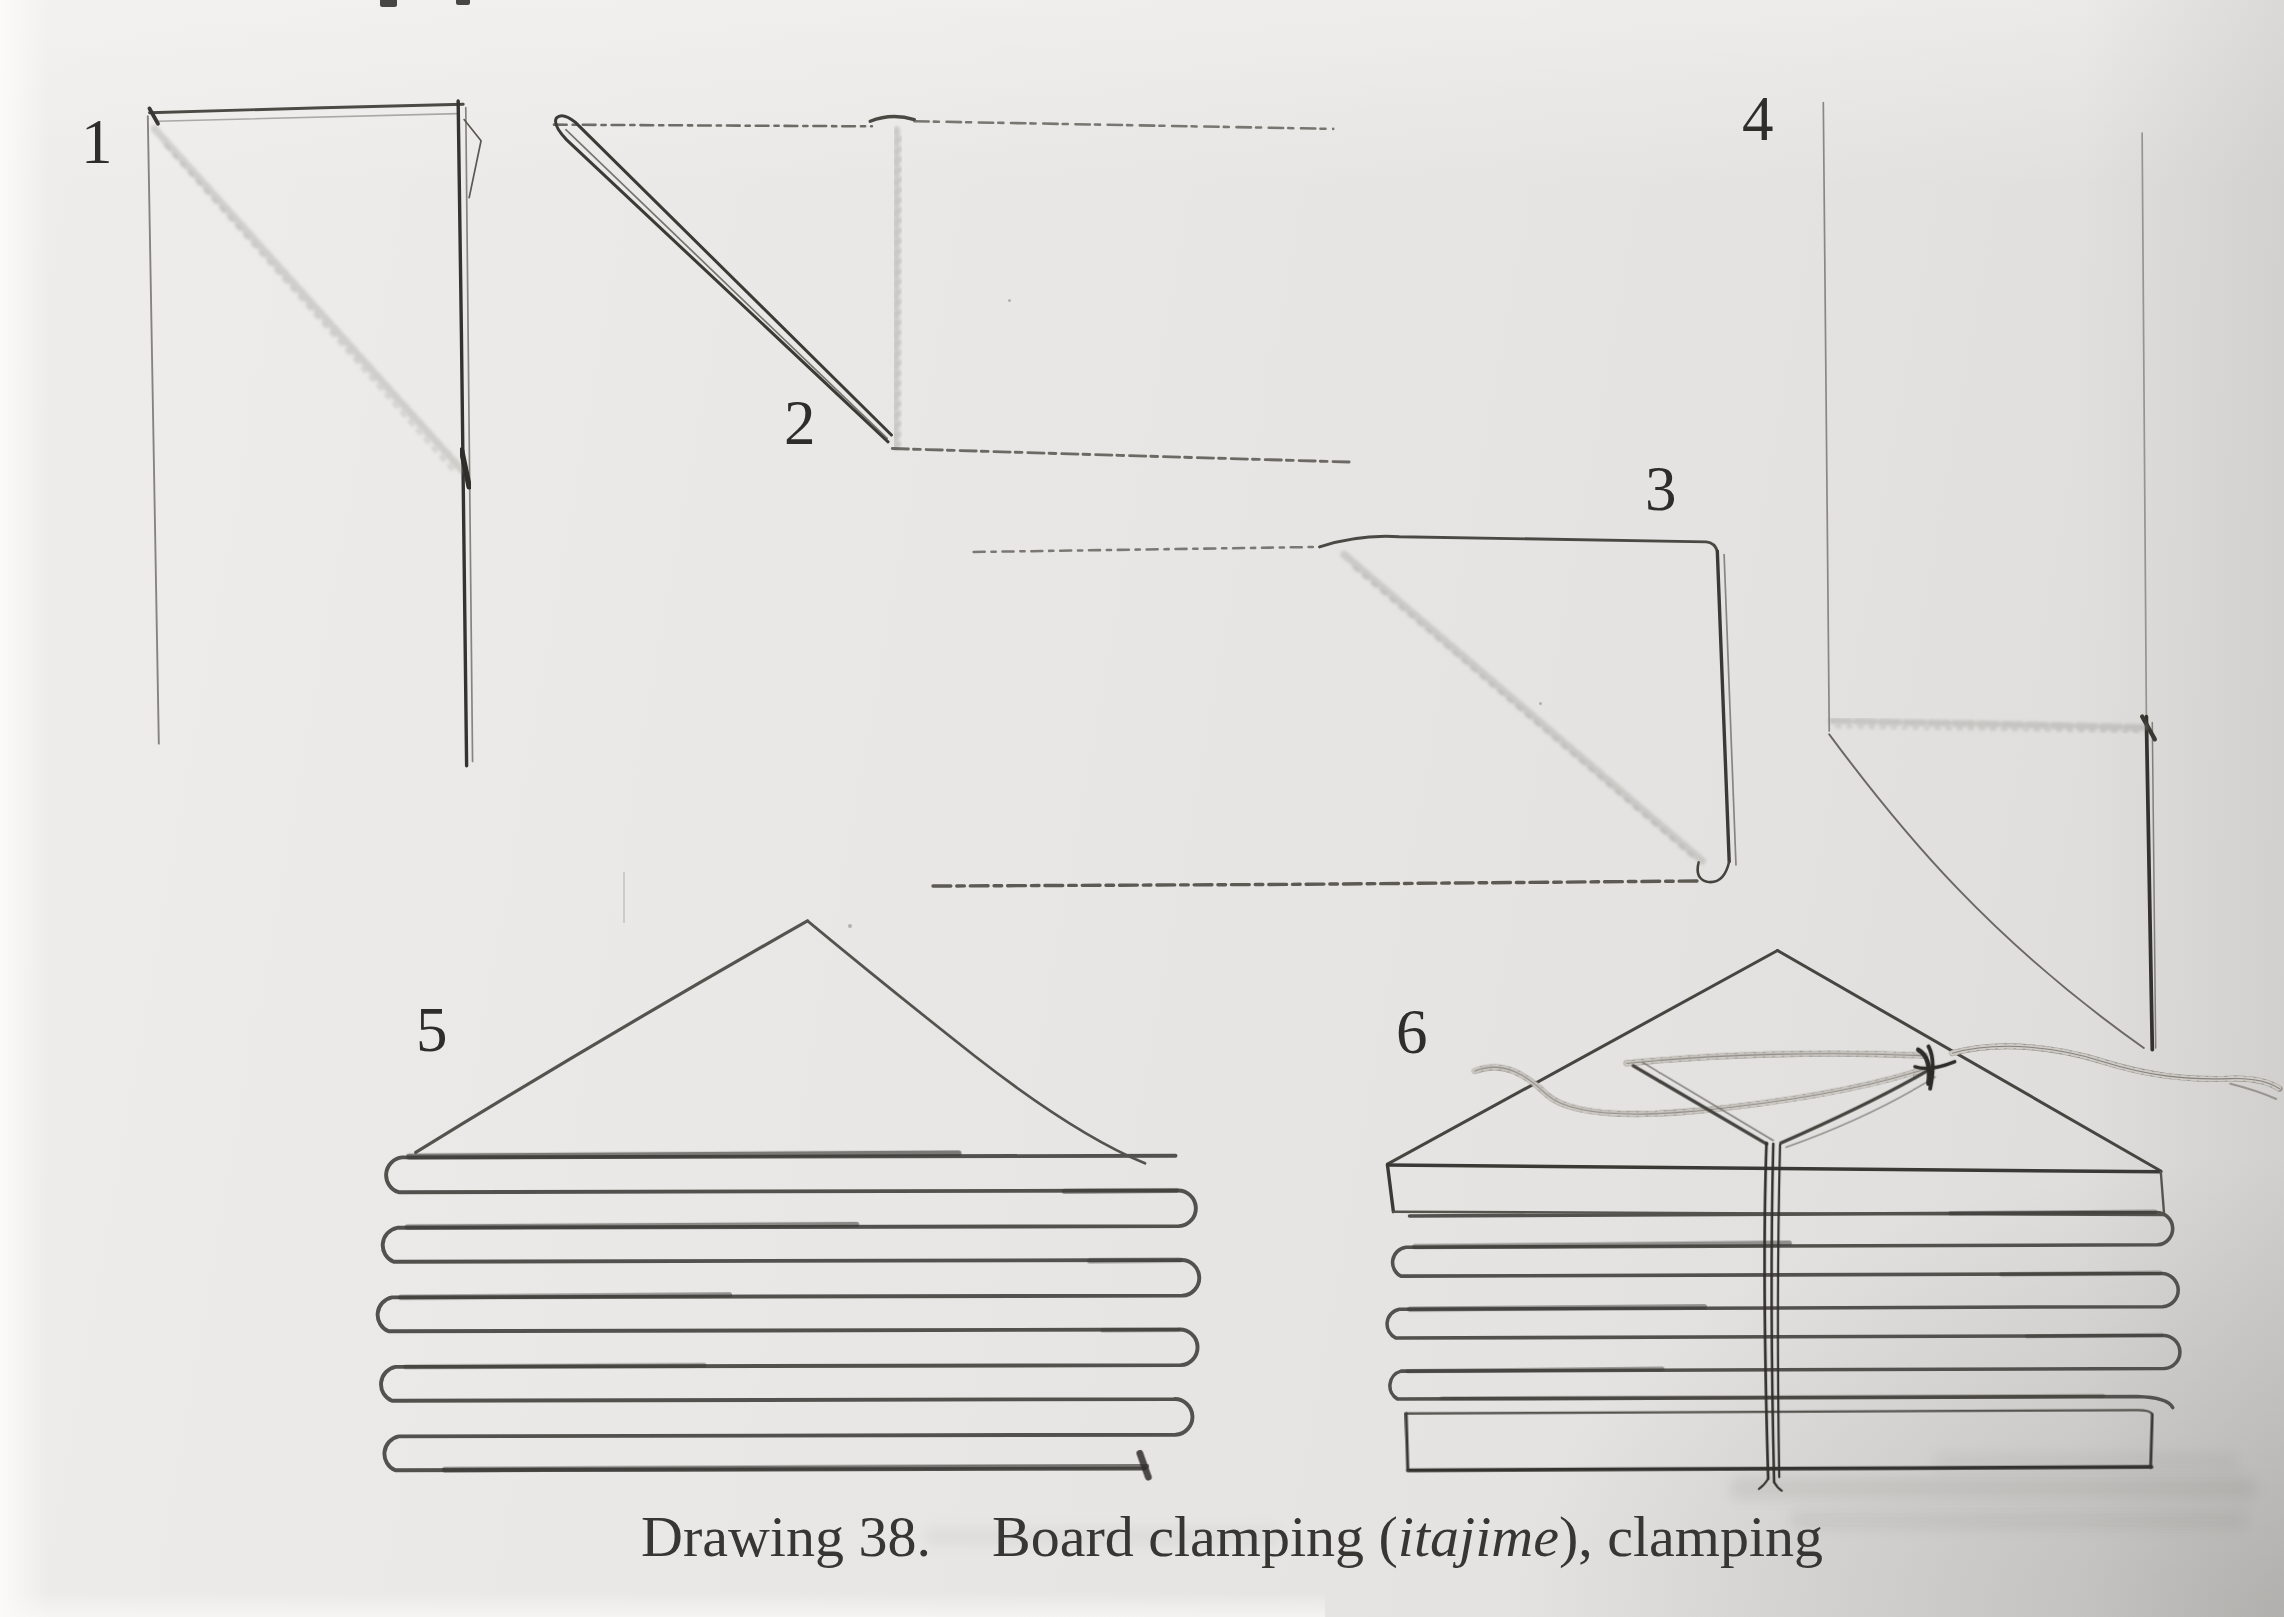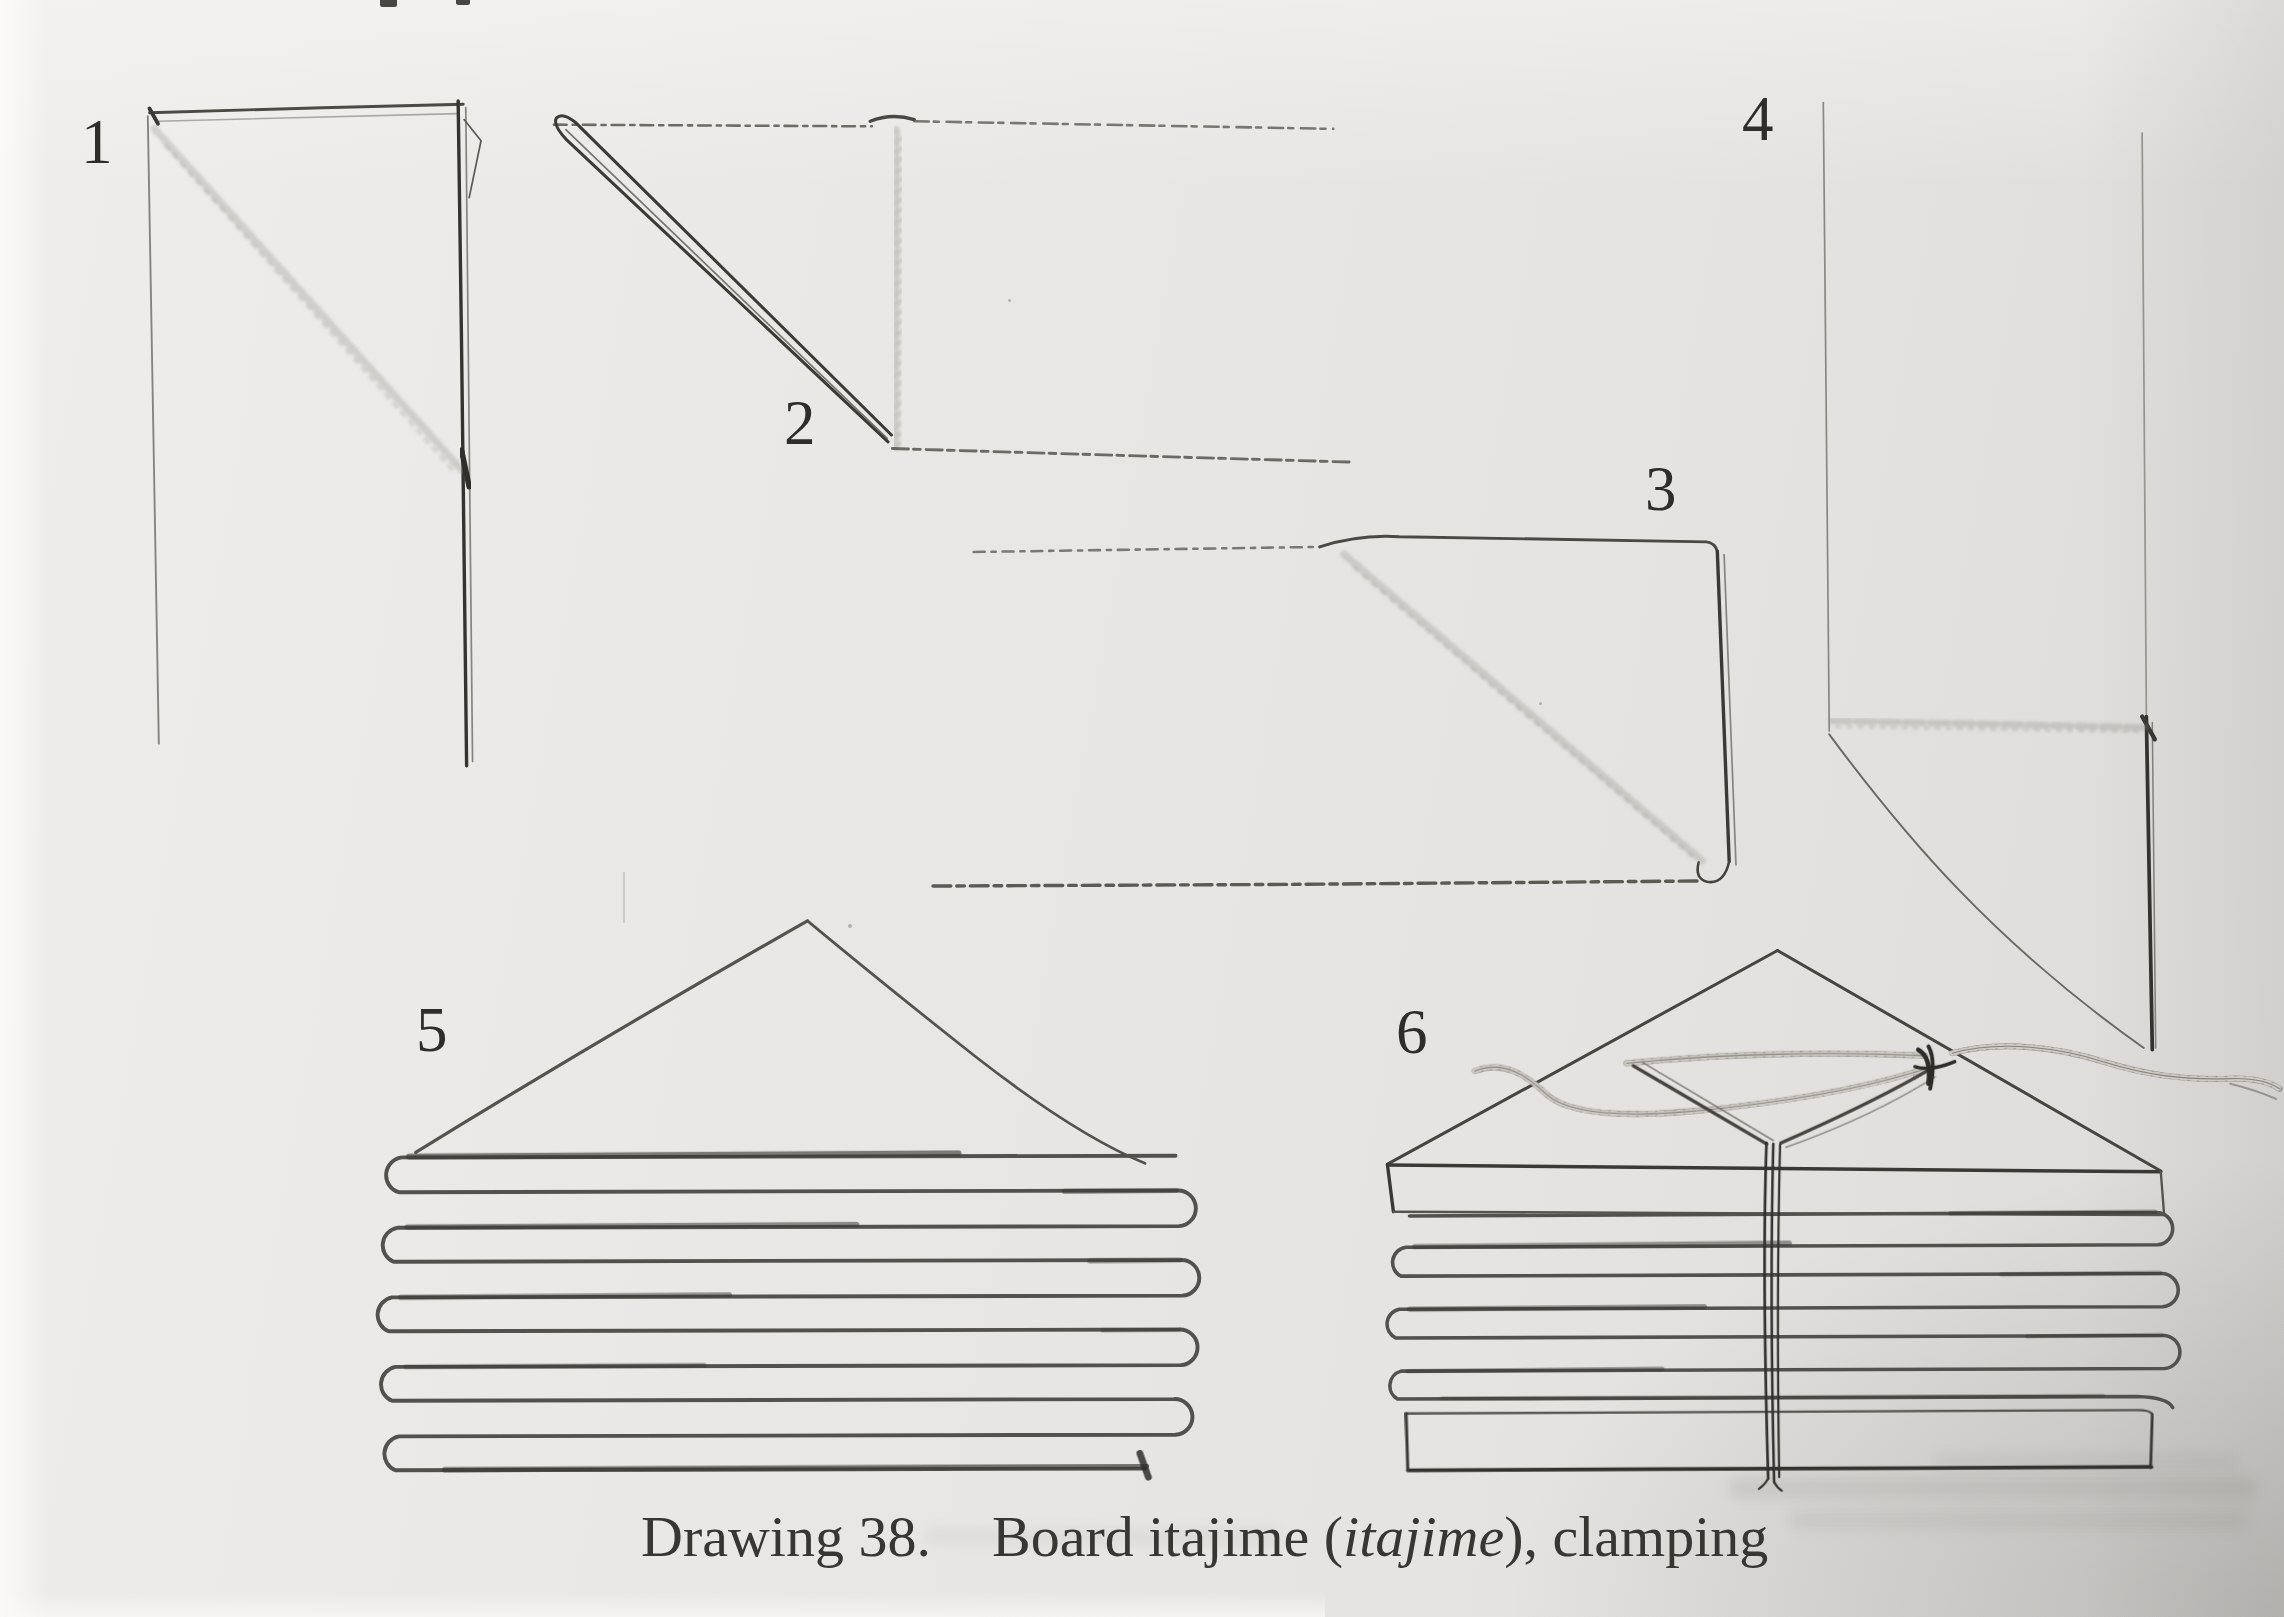--- a/index.html
+++ b/index.html
@@ -265,18 +265,18 @@
   <div class="fig-label" style="left:784px;  top:392px;">2</div>
   <div class="fig-label" style="left:1645px; top:458px;">3</div>
   <div class="fig-label" style="left:1742px; top:88px;">4</div>
   <div class="fig-label" style="left:416px;  top:999px;">5</div>
   <div class="fig-label" style="left:1396px; top:1001px;">6</div>
 
   <div class="caption">
     <span>Drawing 38.</span>
     <span class="cap-gap"></span>
     <span>
-      <span>Board itajime (</span><em>itajime</em><span>), clamping</span>
+      <span>Board clamping (</span><em>itajime</em><span>), clamping</span>
     </span>
   </div>
 
 </div>
 
 
 </body></html>

